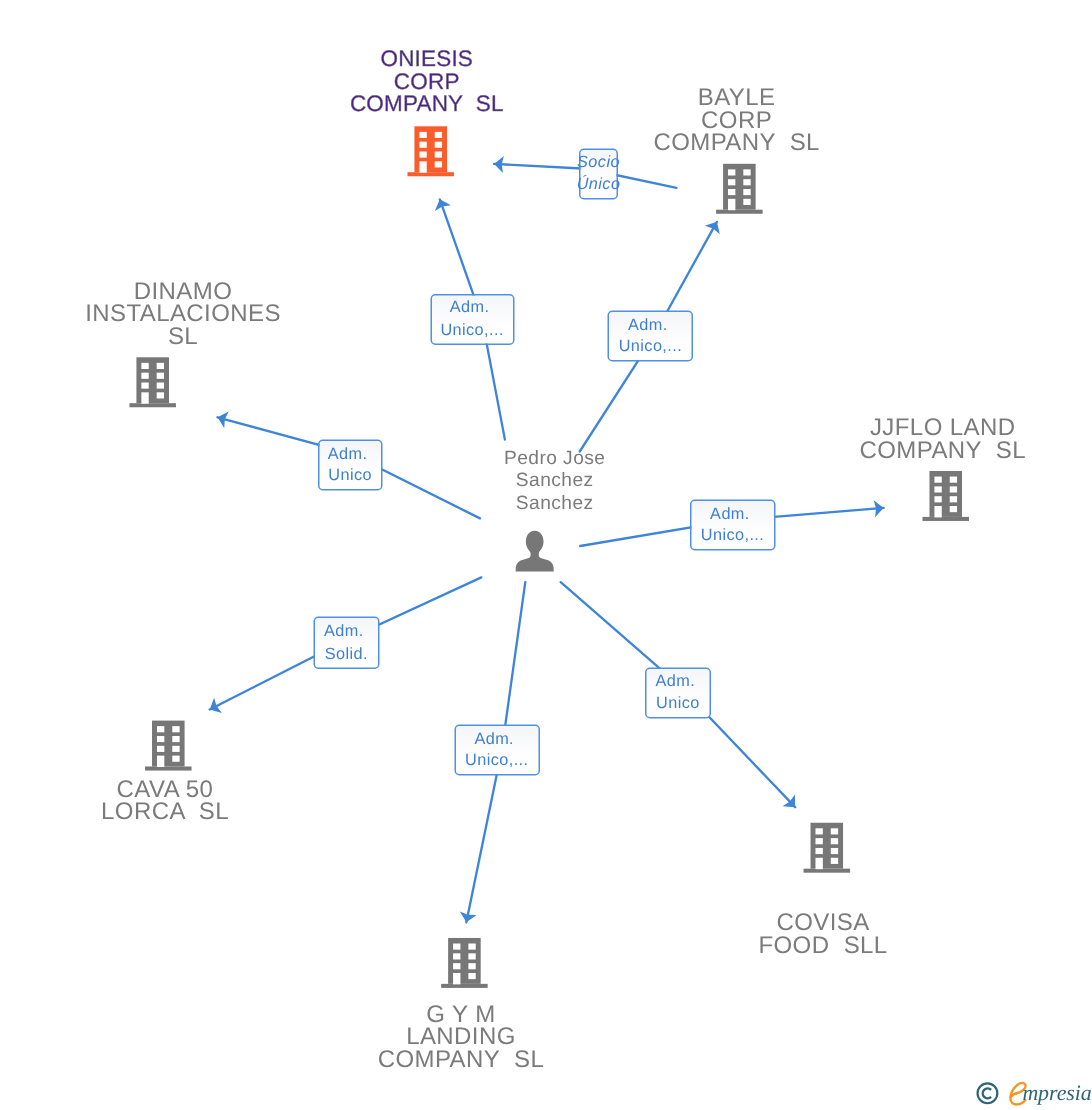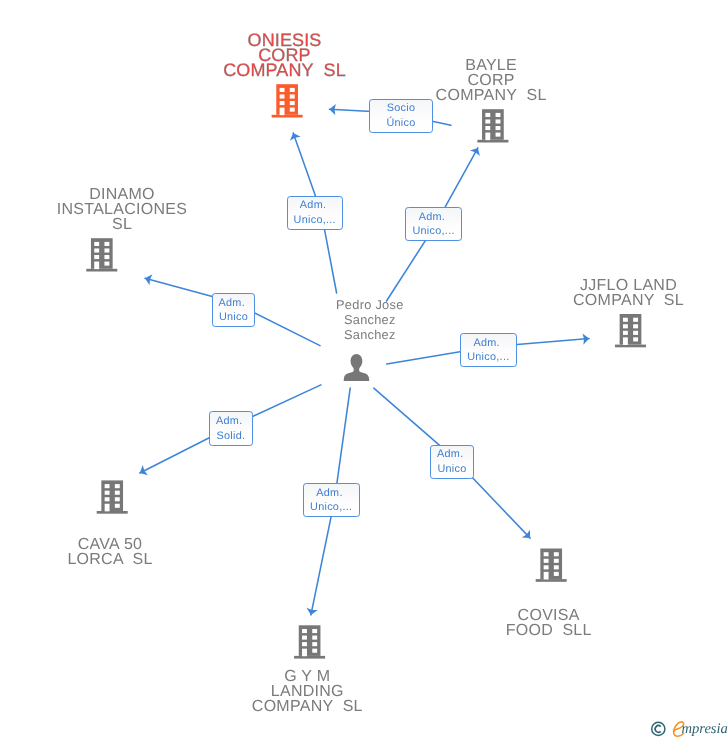--- a/index.html
+++ b/index.html
@@ -3,21 +3,21 @@
 <meta charset="utf-8">
 <title>Empresia network graph</title>
 <style>
   html,body{margin:0;padding:0;}
   body{width:728px;height:740px;background:#ffffff;position:relative;overflow:hidden;
        font-family:"Liberation Sans",sans-serif;-webkit-font-smoothing:antialiased;text-rendering:geometricPrecision;}
   #graph{position:absolute;left:0;top:0;width:728px;height:740px;}
   .node-label{position:absolute;text-align:center;color:#7b7b7b;font-size:16px;line-height:15px;letter-spacing:0.28px;
               white-space:pre;transform:translateX(-50%);}
   .node-label.person{font-size:12.8px;line-height:14.7px;margin-left:16px;}
-  .node-label.highlight{color:#ef4444;font-weight:normal;font-size:18px;line-height:14.9px;letter-spacing:0.12px;-webkit-text-stroke:0.3px #727272;}
+  .node-label.highlight{color:#4c1d95;font-weight:normal;font-size:15px;line-height:14.9px;letter-spacing:0.12px;-webkit-text-stroke:0.3px #727272;}
   .edge-label{position:absolute;box-sizing:border-box;border:1.5px solid #4d90e4;border-radius:3.2px;
               background:linear-gradient(#f4f5f7,#fdfdfe 55%,#ffffff);color:#3d7fd1;font-size:10.85px;letter-spacing:0.28px;
               display:flex;flex-direction:column;align-items:center;justify-content:center;
               white-space:pre;}
   .edge-label span{display:block;line-height:14.4px;}
   .edge-label.wrapped span:first-child{transform:translateX(-1.7px);}
   .logo{position:absolute;white-space:nowrap;}
 </style>
 </head>
 <body>
@@ -159,24 +159,24 @@
       </g>
     </g>
   </svg>
 
 <div id="overlay">
     <div class="node-label highlight" style="left: 284.5px; top: 32.8px;"><div>ONIESIS</div><div>CORP</div><div>COMPANY  SL</div></div>
     <div class="node-label" style="left: 491.1px; top: 58.3px;"><div>BAYLE</div><div>CORP</div><div>COMPANY  SL</div></div>
     <div class="node-label" style="left: 94px; top: 187px; margin-left: 28px;"><div>DINAMO</div><div>INSTALACIONES</div><div>SL</div></div>
     <div class="node-label" style="left: 628.5px; top: 278.3px;"><div>JJFLO LAND</div><div>COMPANY  SL</div></div>
     <div class="node-label person" style="left: 353.8px; top: 298.4px;"><div>Pedro Jose</div><div>Sanchez</div><div>Sanchez</div></div>
-    <div class="node-label" style="left: 110px; top: 519.4px; margin-top: 18px;"><div>CAVA 50</div><div>LORCA  SL</div></div>
+    <div class="node-label" style="left: 110px; top: 519.4px;"><div>CAVA 50</div><div>LORCA  SL</div></div>
     <div class="node-label" style="left: 307.3px; top: 669px;"><div>G Y M</div><div>LANDING</div><div>COMPANY  SL</div></div>
     <div class="node-label" style="left: 548.7px; top: 588px; margin-top: 20px;"><div>COVISA</div><div>FOOD  SLL</div></div>
-    <div class="edge-label" style="left: 369px; top: 98.5px; width: 64px; height: 34.8px;"><span>Socio</span><span>Único</span></div>
+    <div class="edge-label" style="left: 386px; top: 98.5px; width: 26px; height: 34.8px; font-style: italic;"><span>Socio</span><span>Único</span></div>
     <div class="edge-label wrapped" style="left: 286.5px; top: 195.6px; width: 56.5px; height: 34px;"><span>Adm.</span><span>Unico,...</span></div>
     <div class="edge-label wrapped" style="left: 405.3px; top: 207px; width: 56.6px; height: 34.2px;"><span>Adm.</span><span>Unico,...</span></div>
     <div class="edge-label wrapped" style="left: 211.5px; top: 293px; width: 43.9px; height: 34.3px;"><span>Adm.</span><span>Unico</span></div>
     <div class="edge-label wrapped" style="left: 459.9px; top: 332.9px; width: 56.9px; height: 34.4px;"><span>Adm.</span><span>Unico,...</span></div>
     <div class="edge-label wrapped" style="left: 208.9px; top: 411.3px; width: 44.1px; height: 34.8px;"><span>Adm.</span><span>Solid.</span></div>
     <div class="edge-label wrapped" style="left: 302.6px; top: 483.2px; width: 57.2px; height: 34.1px;"><span>Adm.</span><span>Unico,...</span></div>
     <div class="edge-label wrapped" style="left: 429.9px; top: 444.6px; width: 44.1px; height: 34.5px;"><span>Adm.</span><span>Unico</span></div>
   </div>
 
 <div class="logo" style="left:648px;top:716px;">

